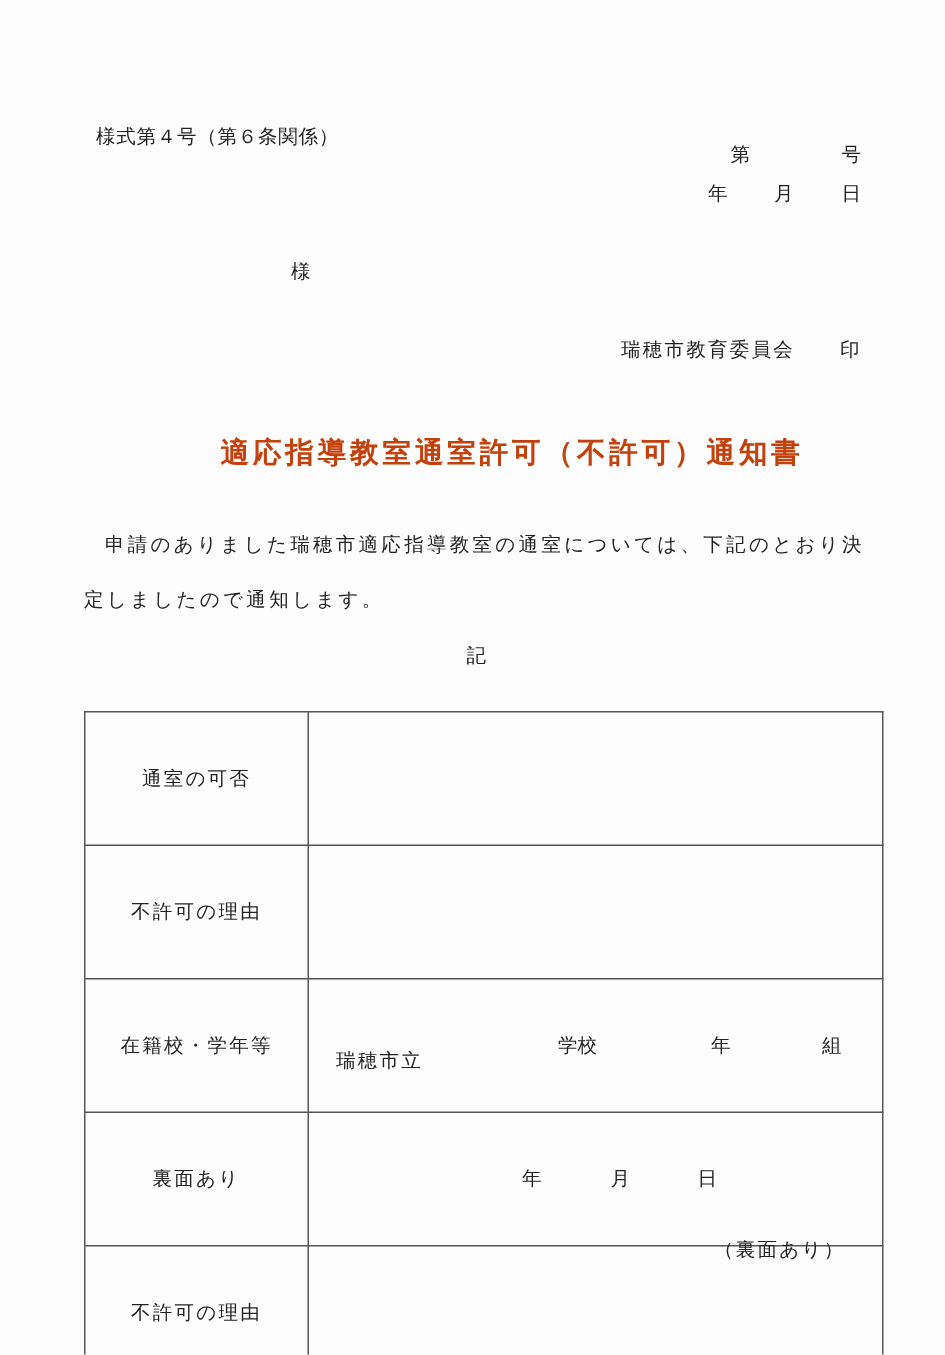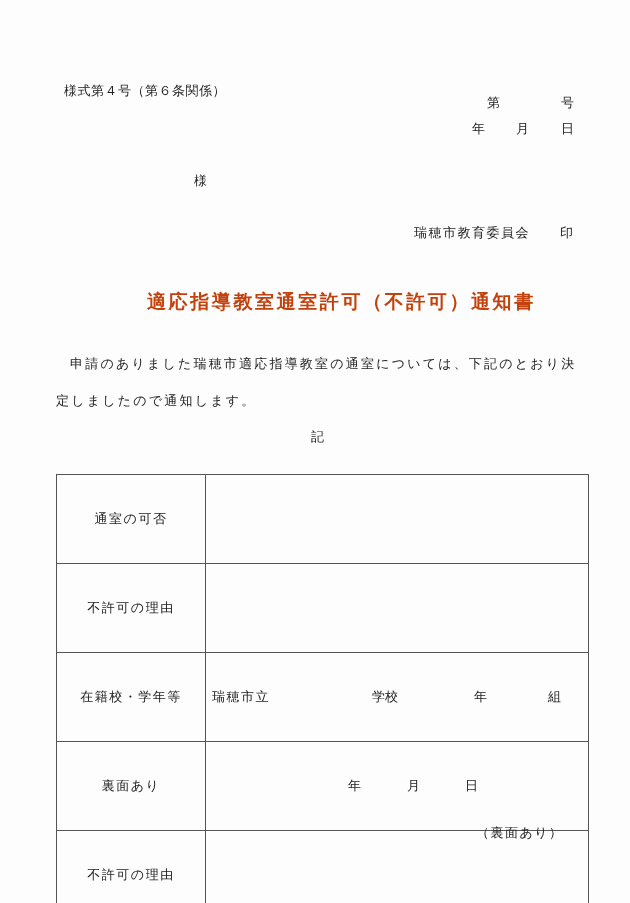--- a/index.html
+++ b/index.html
@@ -105,21 +105,21 @@
     <td class="label">通室の可否</td>
     <td class="value"></td>
   </tr>
   <tr>
     <td class="label">不許可の理由</td>
     <td class="value"></td>
   </tr>
   <tr>
     <td class="label">在籍校・学年等</td>
     <td class="value">
-      <span class="cell-part" style="left:6px; letter-spacing:1.5px;">瑞穂市立</span>
+      <span class="cell-part" style="left:18px; letter-spacing:1.5px;margin-top:10px;">瑞穂市立</span>
       <span class="cell-part" style="left:166px;">学校</span>
       <span class="cell-part" style="left:268px;">年</span>
       <span class="cell-part" style="left:342px;">組</span>
     </td>
   </tr>
   <tr>
     <td class="label">裏面あり</td>
     <td class="value">
       <span class="cell-part" style="left:142px;">年</span>
       <span class="cell-part" style="left:201px;">月</span>

